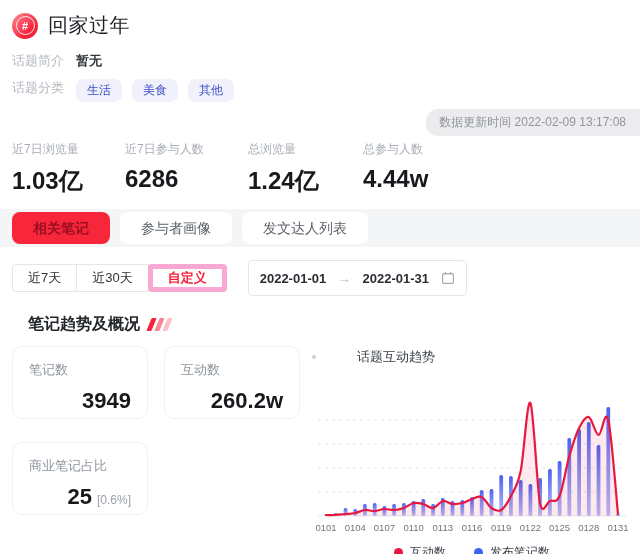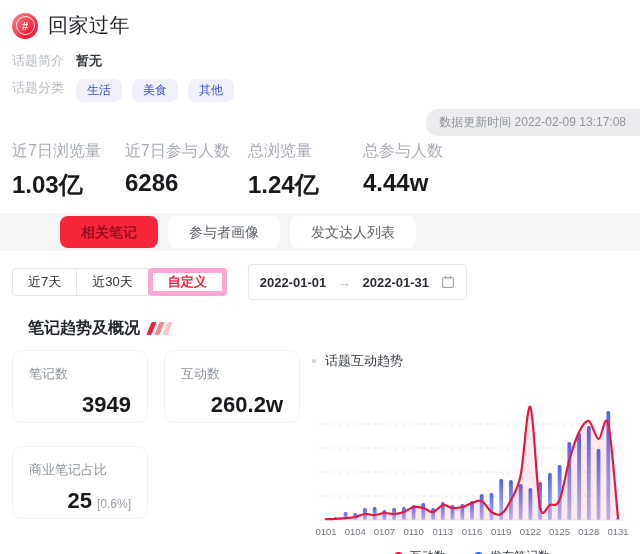--- a/index.html
+++ b/index.html
@@ -28,29 +28,29 @@
   
   .update-row { margin-top:7px; text-align:right; }
   .update-pill { display:inline-block; background:#ececee; color:#90969d;
     font-size:12px; padding:5px 14px 5px 13px; border-radius:12px 0 0 12px; }
 
   
   .stats-row { display:flex; padding:5px 12px 12px 12px; }
   .stat { }
   .stat:nth-child(1){ width:113px; } .stat:nth-child(2){ width:123px; }
   .stat:nth-child(3){ width:115px; } .stat:nth-child(4){ flex:1; }
-  .stat-label { font-size:16px; color:#a8adb5; }
+  .stat-label { font-size:12px; color:#a8adb5; }
   .stat-value { margin-top:7px; font-size:24px; font-weight:bold; color:#17191c; }
 
   
   .tab-strip { background:#f4f5f7; height:38px; display:flex; align-items:center;
     gap:10px; padding:0 12px; }
   .tab { height:32px; line-height:32px; padding:0 21px; font-size:14px;
     background:#fff; color:#5c6269; border-radius:8px; cursor:pointer; }
-  .tab.active { background:#f8263b; color:#9b1020; font-weight:bold;margin-left:48px; }
+  .tab.active { background:#f8263b; color:#9b1020; font-weight:bold; }
 
   
   .filter-row { display:flex; align-items:center; margin:13px 12px 0 12px; gap:21px; }
   .quick-group { display:flex; }
   .qbtn { height:28px; display:flex; align-items:center; padding:0 15px; font-size:13px;
     color:#2e3338; background:#fff; border:1px solid #e3e6ea; cursor:pointer; }
   .qbtn:first-child { border-radius:4px 0 0 4px; }
   .qbtn + .qbtn { margin-left:-1px; }
   .qbtn.active { color:#f5223b; border:5px solid #f9a8d4; border-radius:4px; z-index:2;
     font-weight:bold; }
@@ -73,21 +73,21 @@
     column-gap:16px; row-gap:23px; }
   .card { border:1px solid #eff1f4; border-radius:10px; background:#fff;
     padding:14px 16px; height:73px; }
   .card-label { font-size:13px; color:#8f959d; }
   .card-value-row { margin-top:9px; display:flex; align-items:baseline;justify-content:flex-end; }
   .card-value { font-size:22px; font-weight:bold; color:#17191c; }
   .card-extra { font-size:12px; color:#9aa0a8; margin-left:5px; }
 
   .chart-panel { flex:1; }
   .chart-title { display:flex; align-items:center; font-size:13px; color:#3a4047;
-    margin-top:2px; }
+    margin-top:2px;gap:32px; }
   .chart-title .dot { width:4px; height:4px; border-radius:50%; background:#ccd1d7;
     margin-right:9px; }
   #chart { width:320px; height:172px; display:block; margin-top:4px; }
   svg text { font-family:"Liberation Sans","DejaVu Sans",sans-serif; }
   .legend { display:flex; justify-content:center; gap:28px; margin-top:2px; }
   .legend-item { display:flex; align-items:center; gap:7px; font-size:12px;
     color:#3c4249; cursor:pointer; }
   .legend-dot { width:9px; height:9px; border-radius:50%; }
 </style>
 </head>

